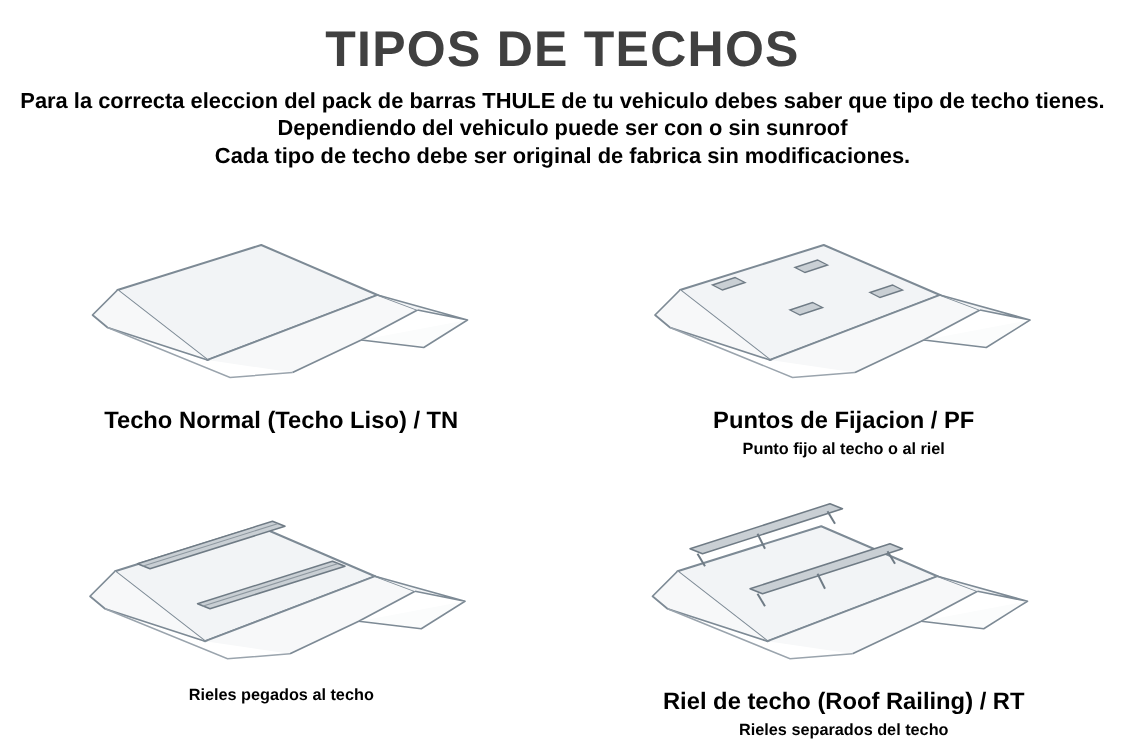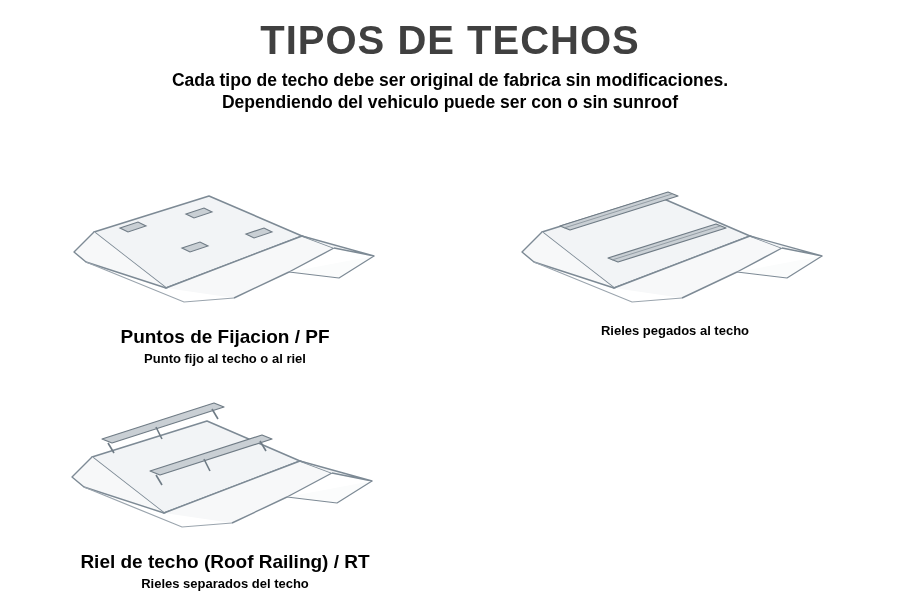--- a/index.html
+++ b/index.html
@@ -87,26 +87,46 @@
   .cell-br .art { margin-left: 14px; }
 </style>
 </head>
 <body>
 
 <div class="page">
 
   <div class="title">TIPOS DE TECHOS</div>
 
   <div class="subtitle-block">
+    <div class="subtitle-line">Para la correcta eleccion del pack de barras THULE de tu vehiculo debes saber que tipo de techo tienes.</div>
+    <div class="subtitle-line">Dependiendo del vehiculo puede ser con o sin sunroof</div>
     <div class="subtitle-line">Cada tipo de techo debe ser original de fabrica sin modificaciones.</div>
-    <div class="subtitle-line">Dependiendo del vehiculo puede ser con o sin sunroof</div>
   </div>
 
   <div class="grid">
 
+    <div class="cell cell-tl">
+      <div class="art">
+        <svg viewBox="0 0 400 150" xmlns="http://www.w3.org/2000/svg">
+
+          <path d="M60 62 L175 26 L268 66 L132 118 Z" fill="#f2f4f6" stroke="#7d8a95" stroke-width="1.6" stroke-linejoin="round"></path>
+
+          <path d="M132 118 L268 66 L300 78 L255 102 L200 128" fill="#f7f8f9" stroke="#7d8a95" stroke-width="1.4" stroke-linejoin="round"></path>
+
+          <path d="M60 62 L40 82 L52 92 L132 118" fill="#f7f8f9" stroke="#7d8a95" stroke-width="1.4" stroke-linejoin="round"></path>
+
+          <path d="M52 92 L150 132 L200 128" fill="none" stroke="#9aa4ad" stroke-width="1.2"></path>
+
+          <path d="M268 66 L340 86 L300 78" fill="#f2f4f6" stroke="#7d8a95" stroke-width="1.3" stroke-linejoin="round"></path>
+          <path d="M340 86 L305 108 L255 102" fill="#fbfcfc" stroke="#7d8a95" stroke-width="1.2" stroke-linejoin="round"></path>
+        </svg>
+      </div>
+      <div class="cap-main">Techo Normal (Techo Liso) / TN</div>
+      <div class="cap-sub"></div>
+    </div>
 
     <div class="cell cell-tr">
       <div class="art">
         <svg viewBox="0 0 400 150" xmlns="http://www.w3.org/2000/svg">
           <path d="M60 62 L175 26 L268 66 L132 118 Z" fill="#f2f4f6" stroke="#7d8a95" stroke-width="1.6" stroke-linejoin="round"></path>
           <path d="M132 118 L268 66 L300 78 L255 102 L200 128" fill="#f7f8f9" stroke="#7d8a95" stroke-width="1.4" stroke-linejoin="round"></path>
           <path d="M60 62 L40 82 L52 92 L132 118" fill="#f7f8f9" stroke="#7d8a95" stroke-width="1.4" stroke-linejoin="round"></path>
           <path d="M52 92 L150 132 L200 128" fill="none" stroke="#9aa4ad" stroke-width="1.2"></path>
           <path d="M268 66 L340 86 L300 78" fill="#f2f4f6" stroke="#7d8a95" stroke-width="1.3" stroke-linejoin="round"></path>
           <path d="M340 86 L305 108 L255 102" fill="#fbfcfc" stroke="#7d8a95" stroke-width="1.2" stroke-linejoin="round"></path>

